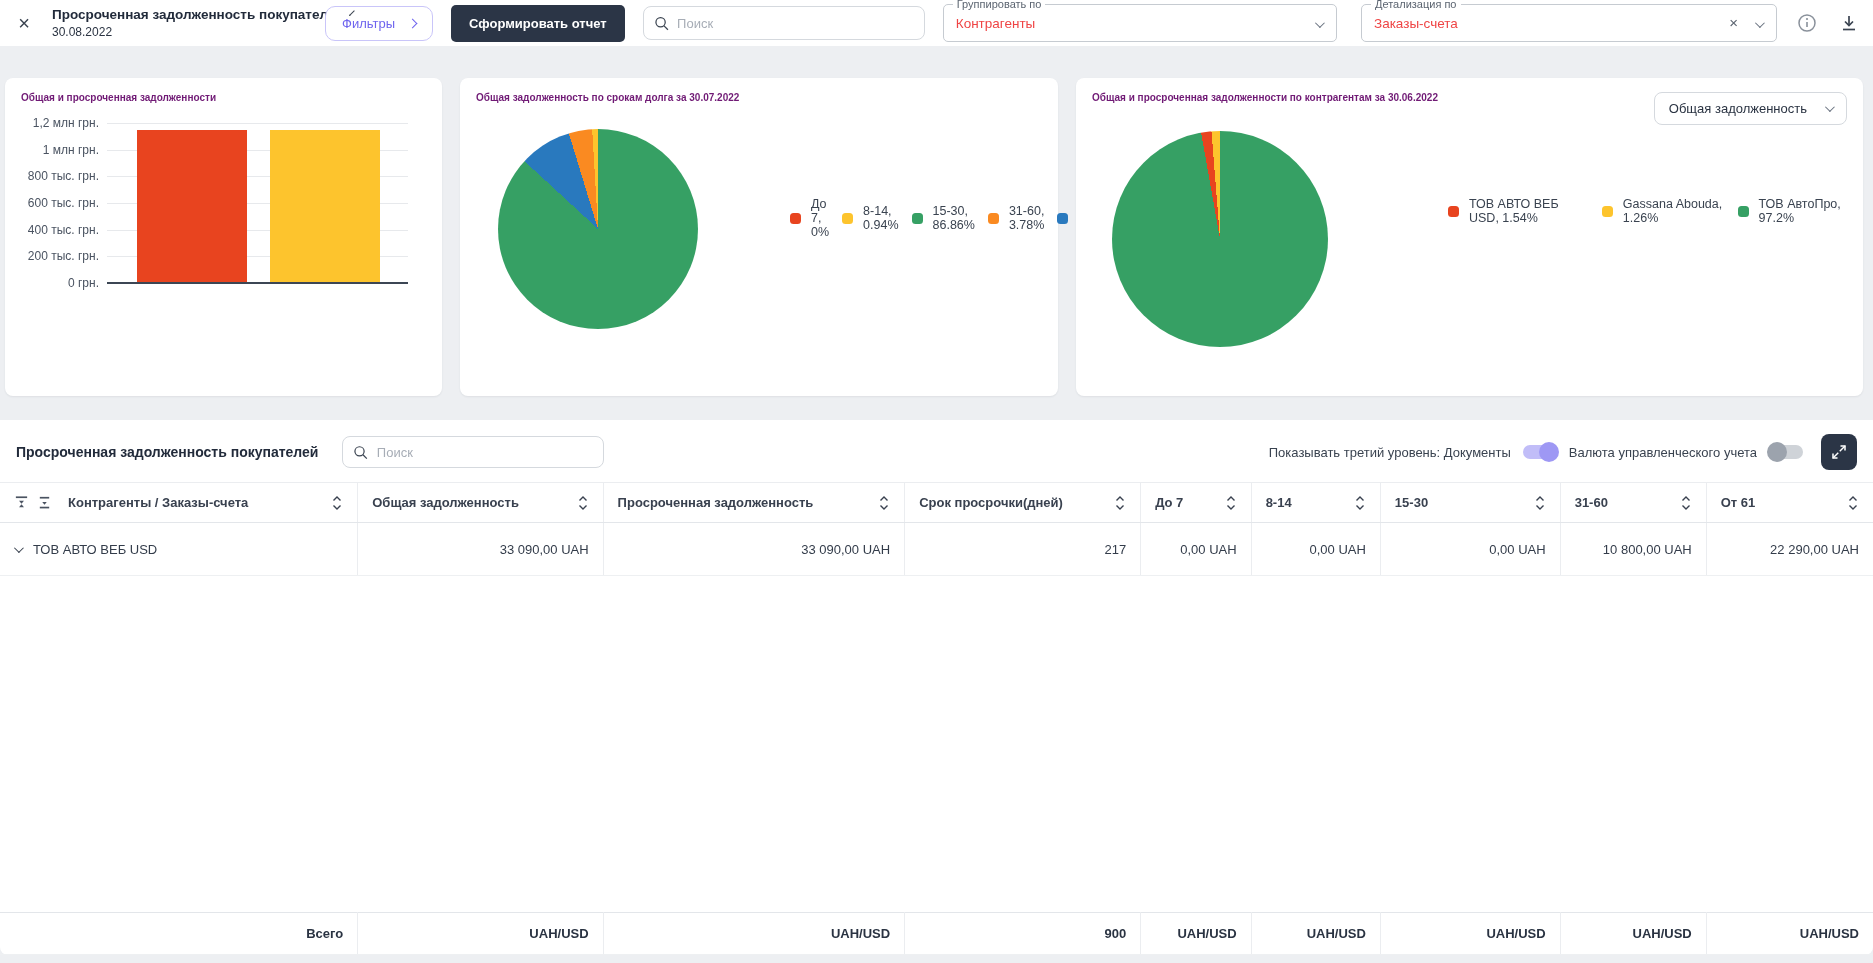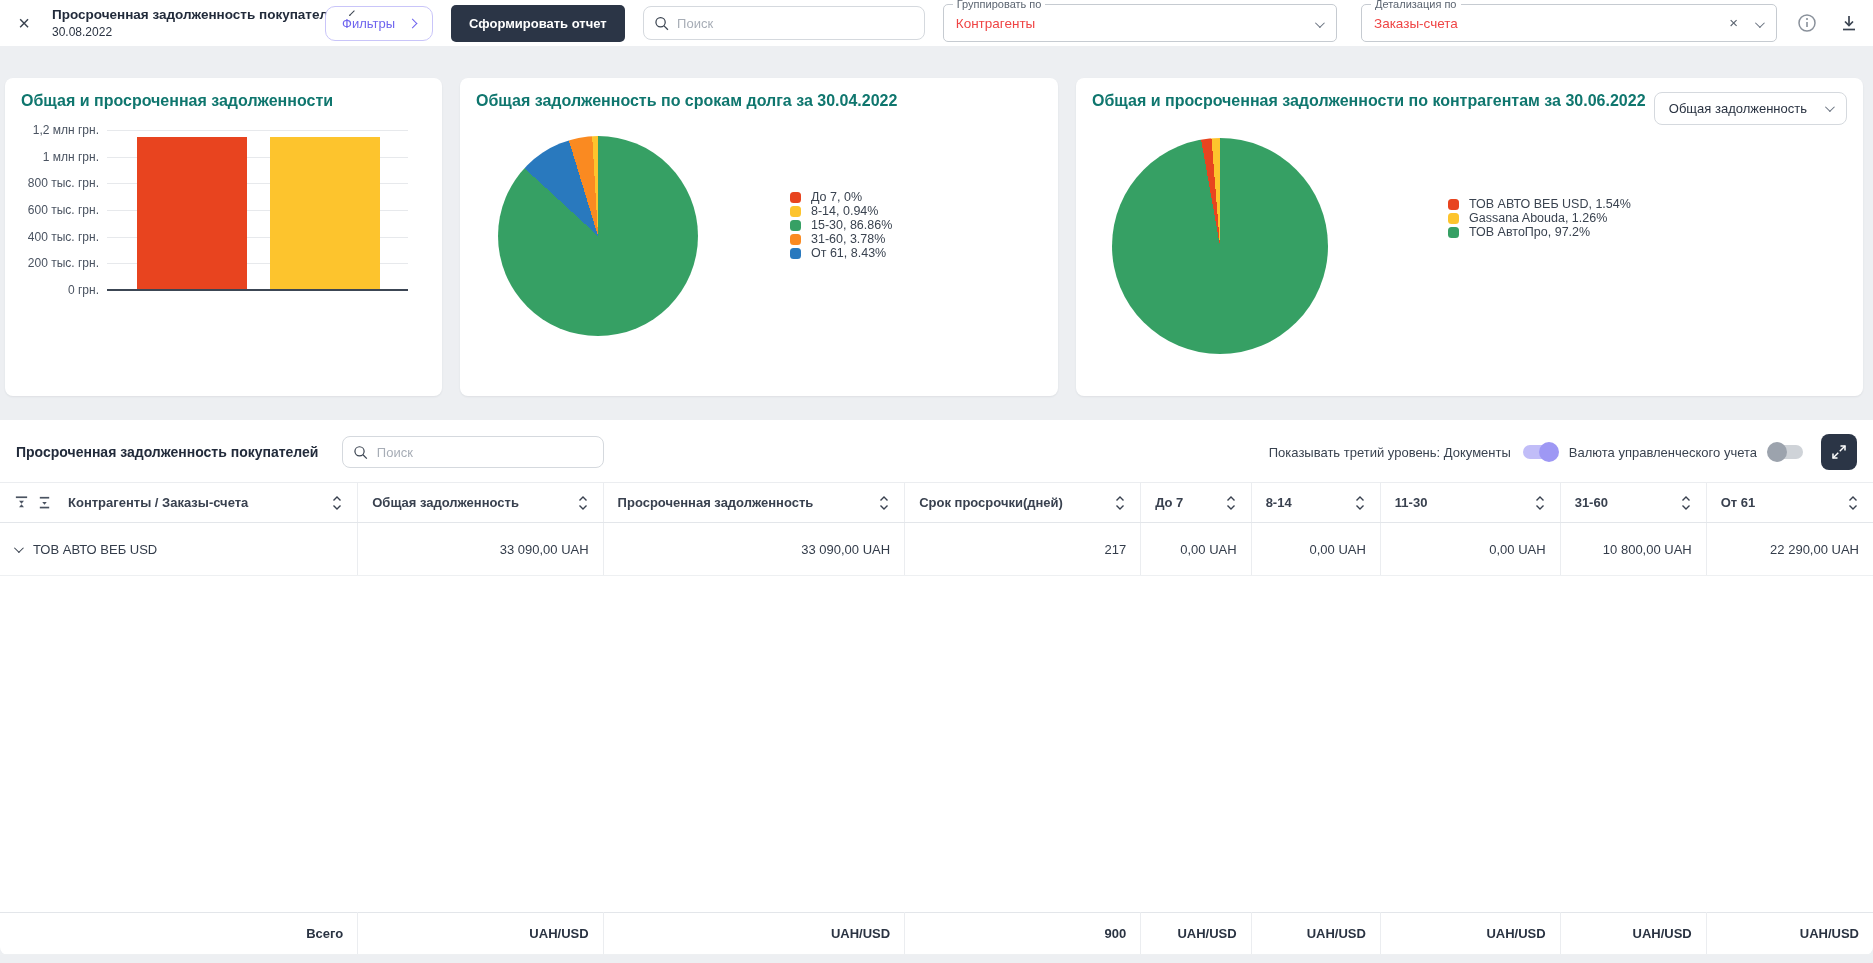--- a/index.html
+++ b/index.html
@@ -54,21 +54,21 @@
   .sel-group { width:398px; }
   .sel-detail { width:420px; margin-left:6px; }
   .top-icons { display:flex; align-items:center; gap:22px; margin-left:2px; }
 
   
   .charts { display:flex; gap:18px; padding:32px 5px 0 5px; }
   .card {
     background:#fff; border-radius:8px; box-shadow:0 1px 2px rgba(40,50,70,.08);
     padding:14px 16px; height:318px; position:relative;
   }
-  .card-title { font-size:16px; font-weight:700; color:#0f766e; }
+  .card-title { font-size:10px; font-weight:700; color:#701a75; }
   .card1 { width:437px; }
   .card2 { width:598px; }
   .card3 { width:787px; }
 
   
   .bar-area { margin-top:20px; position:relative; height:160px; }
   .bar-plot { position:absolute; left:86px; right:18px; top:0; bottom:0; }
   .gline { position:absolute; left:0; right:0; height:1px; background:#E7E9EC; }
   .tick { position:absolute; right:calc(100% - 78px); transform:translateY(-50%); font-size:12px; color:#4A5361; white-space:nowrap; left:0; text-align:right; }
   .axis { position:absolute; left:0; right:0; bottom:-1px; height:2px; background:#3C4654; }
@@ -76,21 +76,21 @@
   .bar { width:110px; }
   .bar-legend { margin-top:26px; display:flex; flex-direction:column; gap:12px; }
   .legend-item { display:flex; align-items:center; gap:10px; font-size:12.5px; color:#3A4350; }
   .dot { width:11px; height:11px; border-radius:3.5px; flex:0 0 auto; }
 
   
   .pie-row { display:flex; align-items:center; margin-top:12px; }
   .pie { border-radius:50%; flex:0 0 auto; }
   .pie.p1 { width:200px; height:200px; margin:14px 0 0 22px; }
   .pie.p2 { width:216px; height:216px; margin:16px 0 0 20px; }
-  .pie-legend { display:flex; flex-direction:column; }
+  .pie-legend { display:flex; flex-direction:row; gap:13px; }
   .pie-legend.l1 { margin-left:92px; margin-top:-8px; }
   .pie-legend.l2 { margin-left:120px; margin-top:-40px; }
   .mini-select {
     position:absolute; top:14px; right:16px; display:flex; align-items:center; gap:18px;
     border:1px solid #D5D9DE; border-radius:8px; padding:8px 14px; font-size:13px; color:#2A3342;
     background:#fff; cursor:pointer; white-space:nowrap;
   }
 
   
   .table-panel {
@@ -210,21 +210,21 @@
         <div class="bars">
           <div class="bar" style="height: 95.9442%; background-color: rgb(232, 68, 31);"></div>
           <div class="bar" style="height: 95.9442%; background-color: rgb(253, 196, 45);"></div>
         </div>
         <div class="axis"></div>
       </div>
     </div>
   </div>
 
   <div class="card card2">
-    <div class="card-title">Общая задолженность по срокам долга за 30.04.2022</div>
+    <div class="card-title">Общая задолженность по срокам долга за 30.07.2022</div>
     <div class="pie-row">
       <div class="pie p1" style="background: conic-gradient(rgb(54, 160, 100) 0deg, rgb(54, 160, 100) 312.696deg, rgb(41, 121, 190) 312.696deg, rgb(41, 121, 190) 343.044deg, rgb(250, 138, 33) 343.044deg, rgb(250, 138, 33) 356.652deg, rgb(253, 196, 45) 356.652deg, rgb(253, 196, 45) 360.036deg, rgb(232, 68, 31) 360.036deg, rgb(232, 68, 31) 360.036deg);"></div>
       <div class="pie-legend l1">
         <div class="legend-item">
           <span class="dot" style="background-color: rgb(232, 68, 31);"></span>
           <span>До 7, 0%</span>
         </div>
         <div class="legend-item">
           <span class="dot" style="background-color: rgb(253, 196, 45);"></span>
           <span>8-14, 0.94%</span>
@@ -389,21 +389,21 @@
               <span class="sort-icon">
                 <svg width="12" height="18" viewBox="0 0 12 18">
                   <path d="M2.5 6.5L6 3l3.5 3.5" fill="none" stroke="#39414F" stroke-width="1.4"></path>
                   <path d="M2.5 11.5L6 15l3.5-3.5" fill="none" stroke="#39414F" stroke-width="1.4"></path>
                 </svg>
               </span>
             </div>
           </th>
         <th>
             <div class="th-inner">
-              <span class="th-label">11-30</span>
+              <span class="th-label">15-30</span>
               <span class="sort-icon">
                 <svg width="12" height="18" viewBox="0 0 12 18">
                   <path d="M2.5 6.5L6 3l3.5 3.5" fill="none" stroke="#39414F" stroke-width="1.4"></path>
                   <path d="M2.5 11.5L6 15l3.5-3.5" fill="none" stroke="#39414F" stroke-width="1.4"></path>
                 </svg>
               </span>
             </div>
           </th>
         <th>
             <div class="th-inner">

